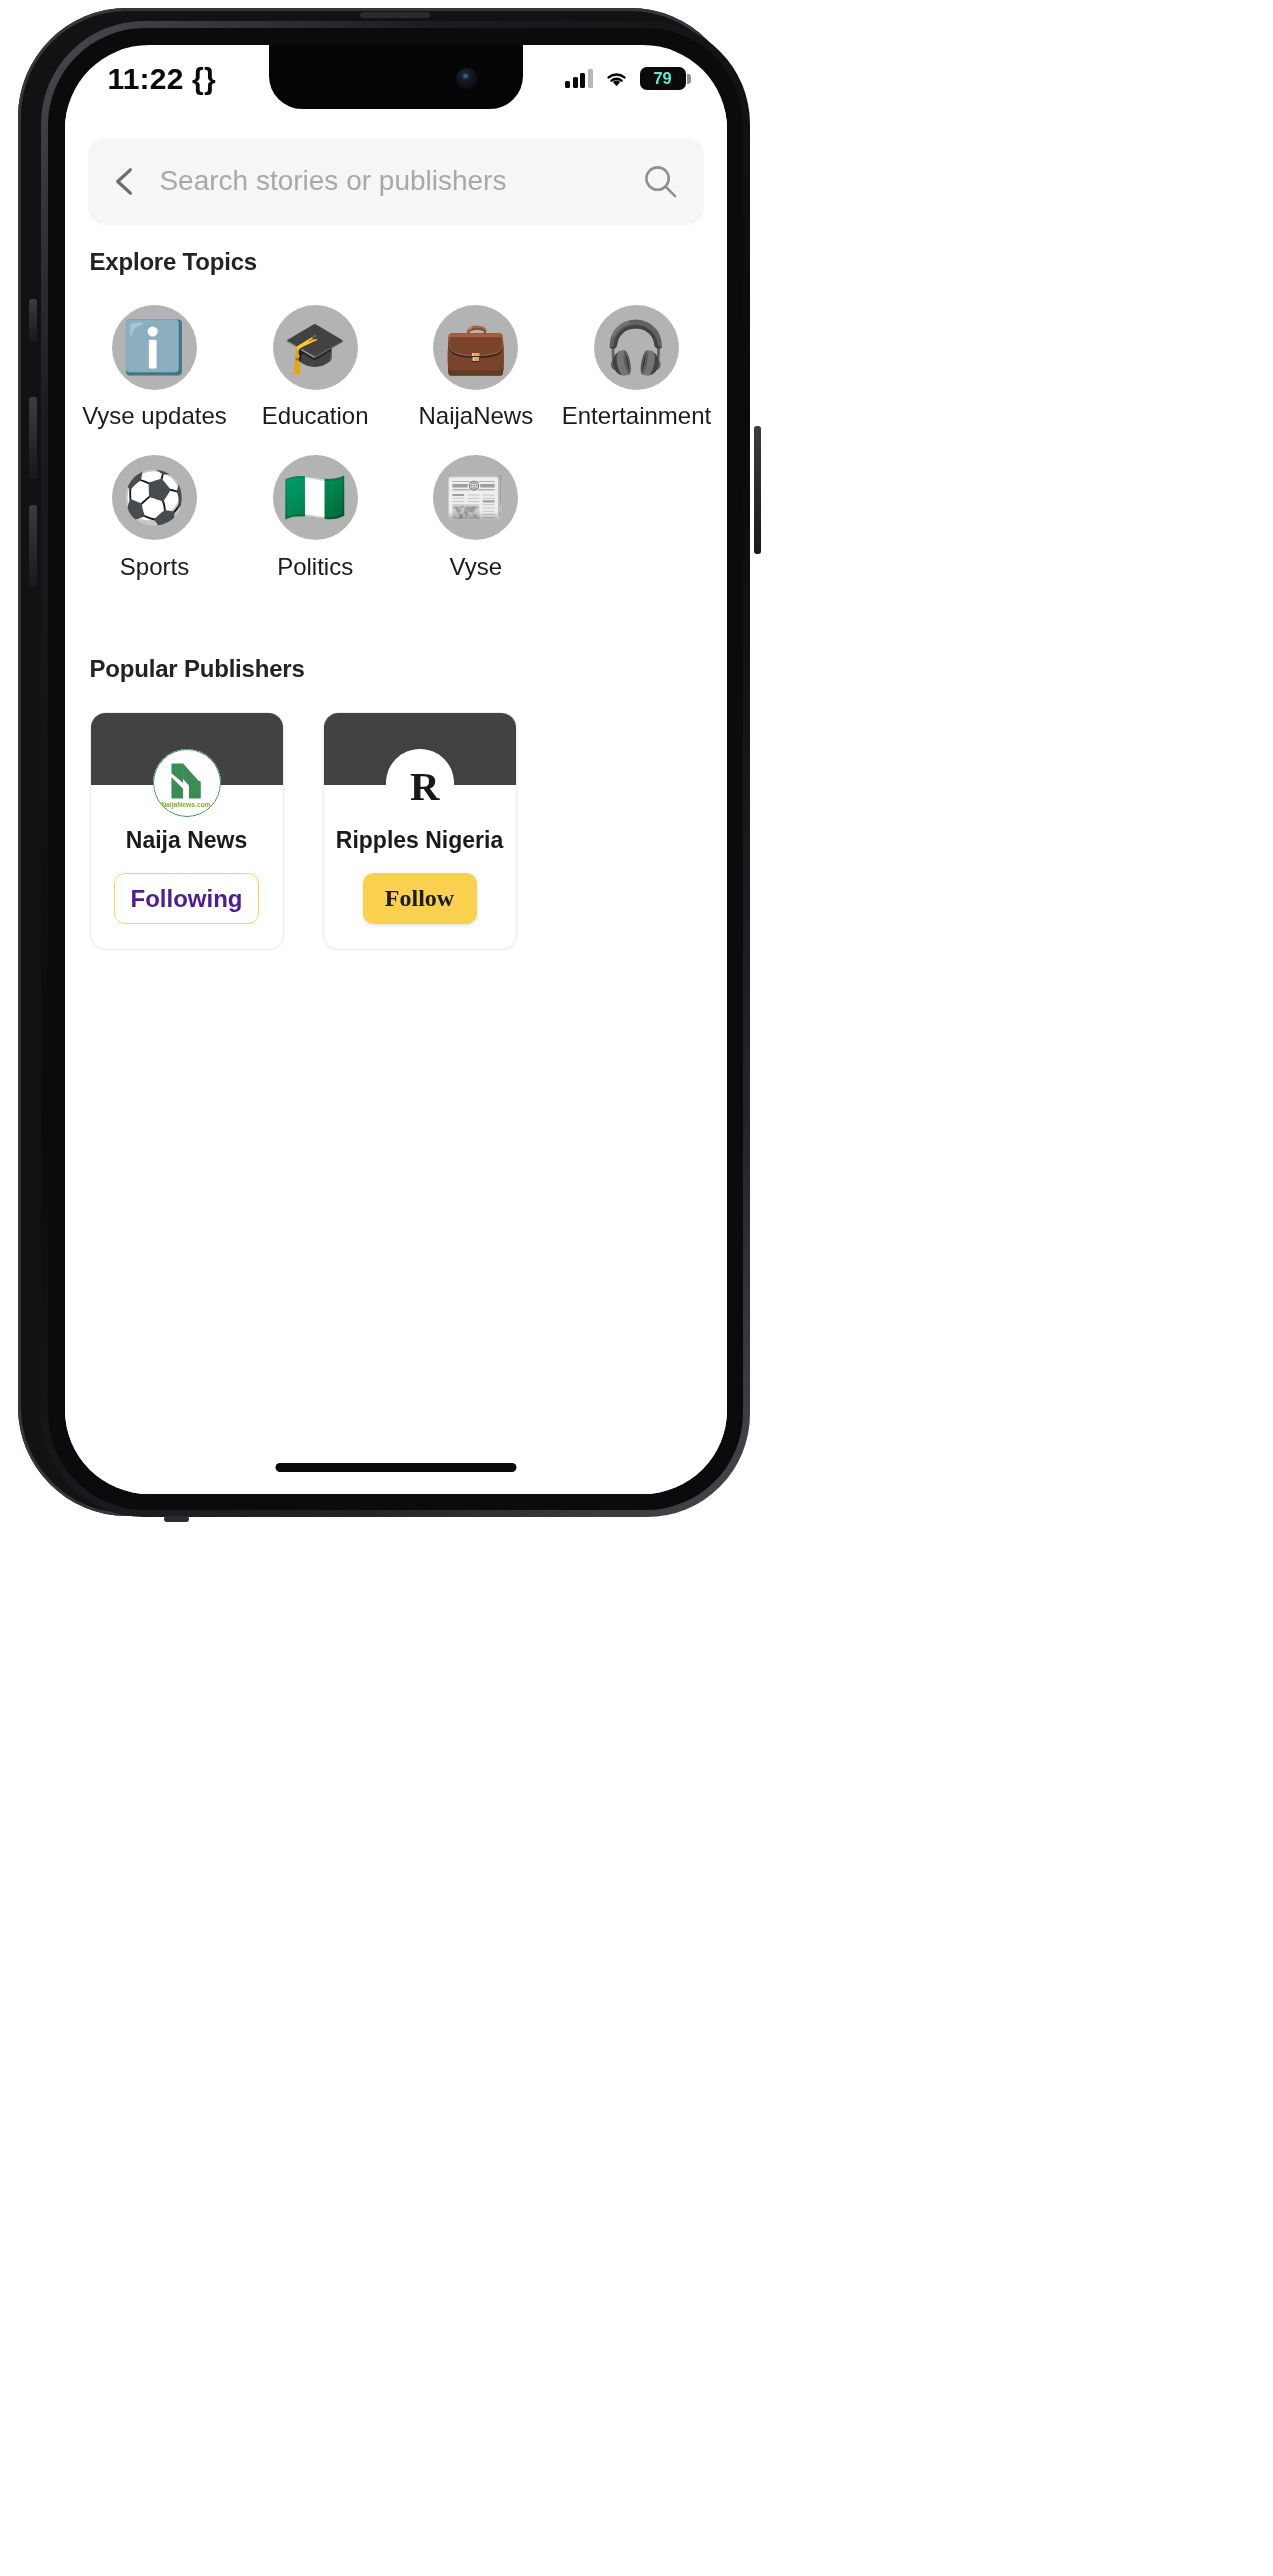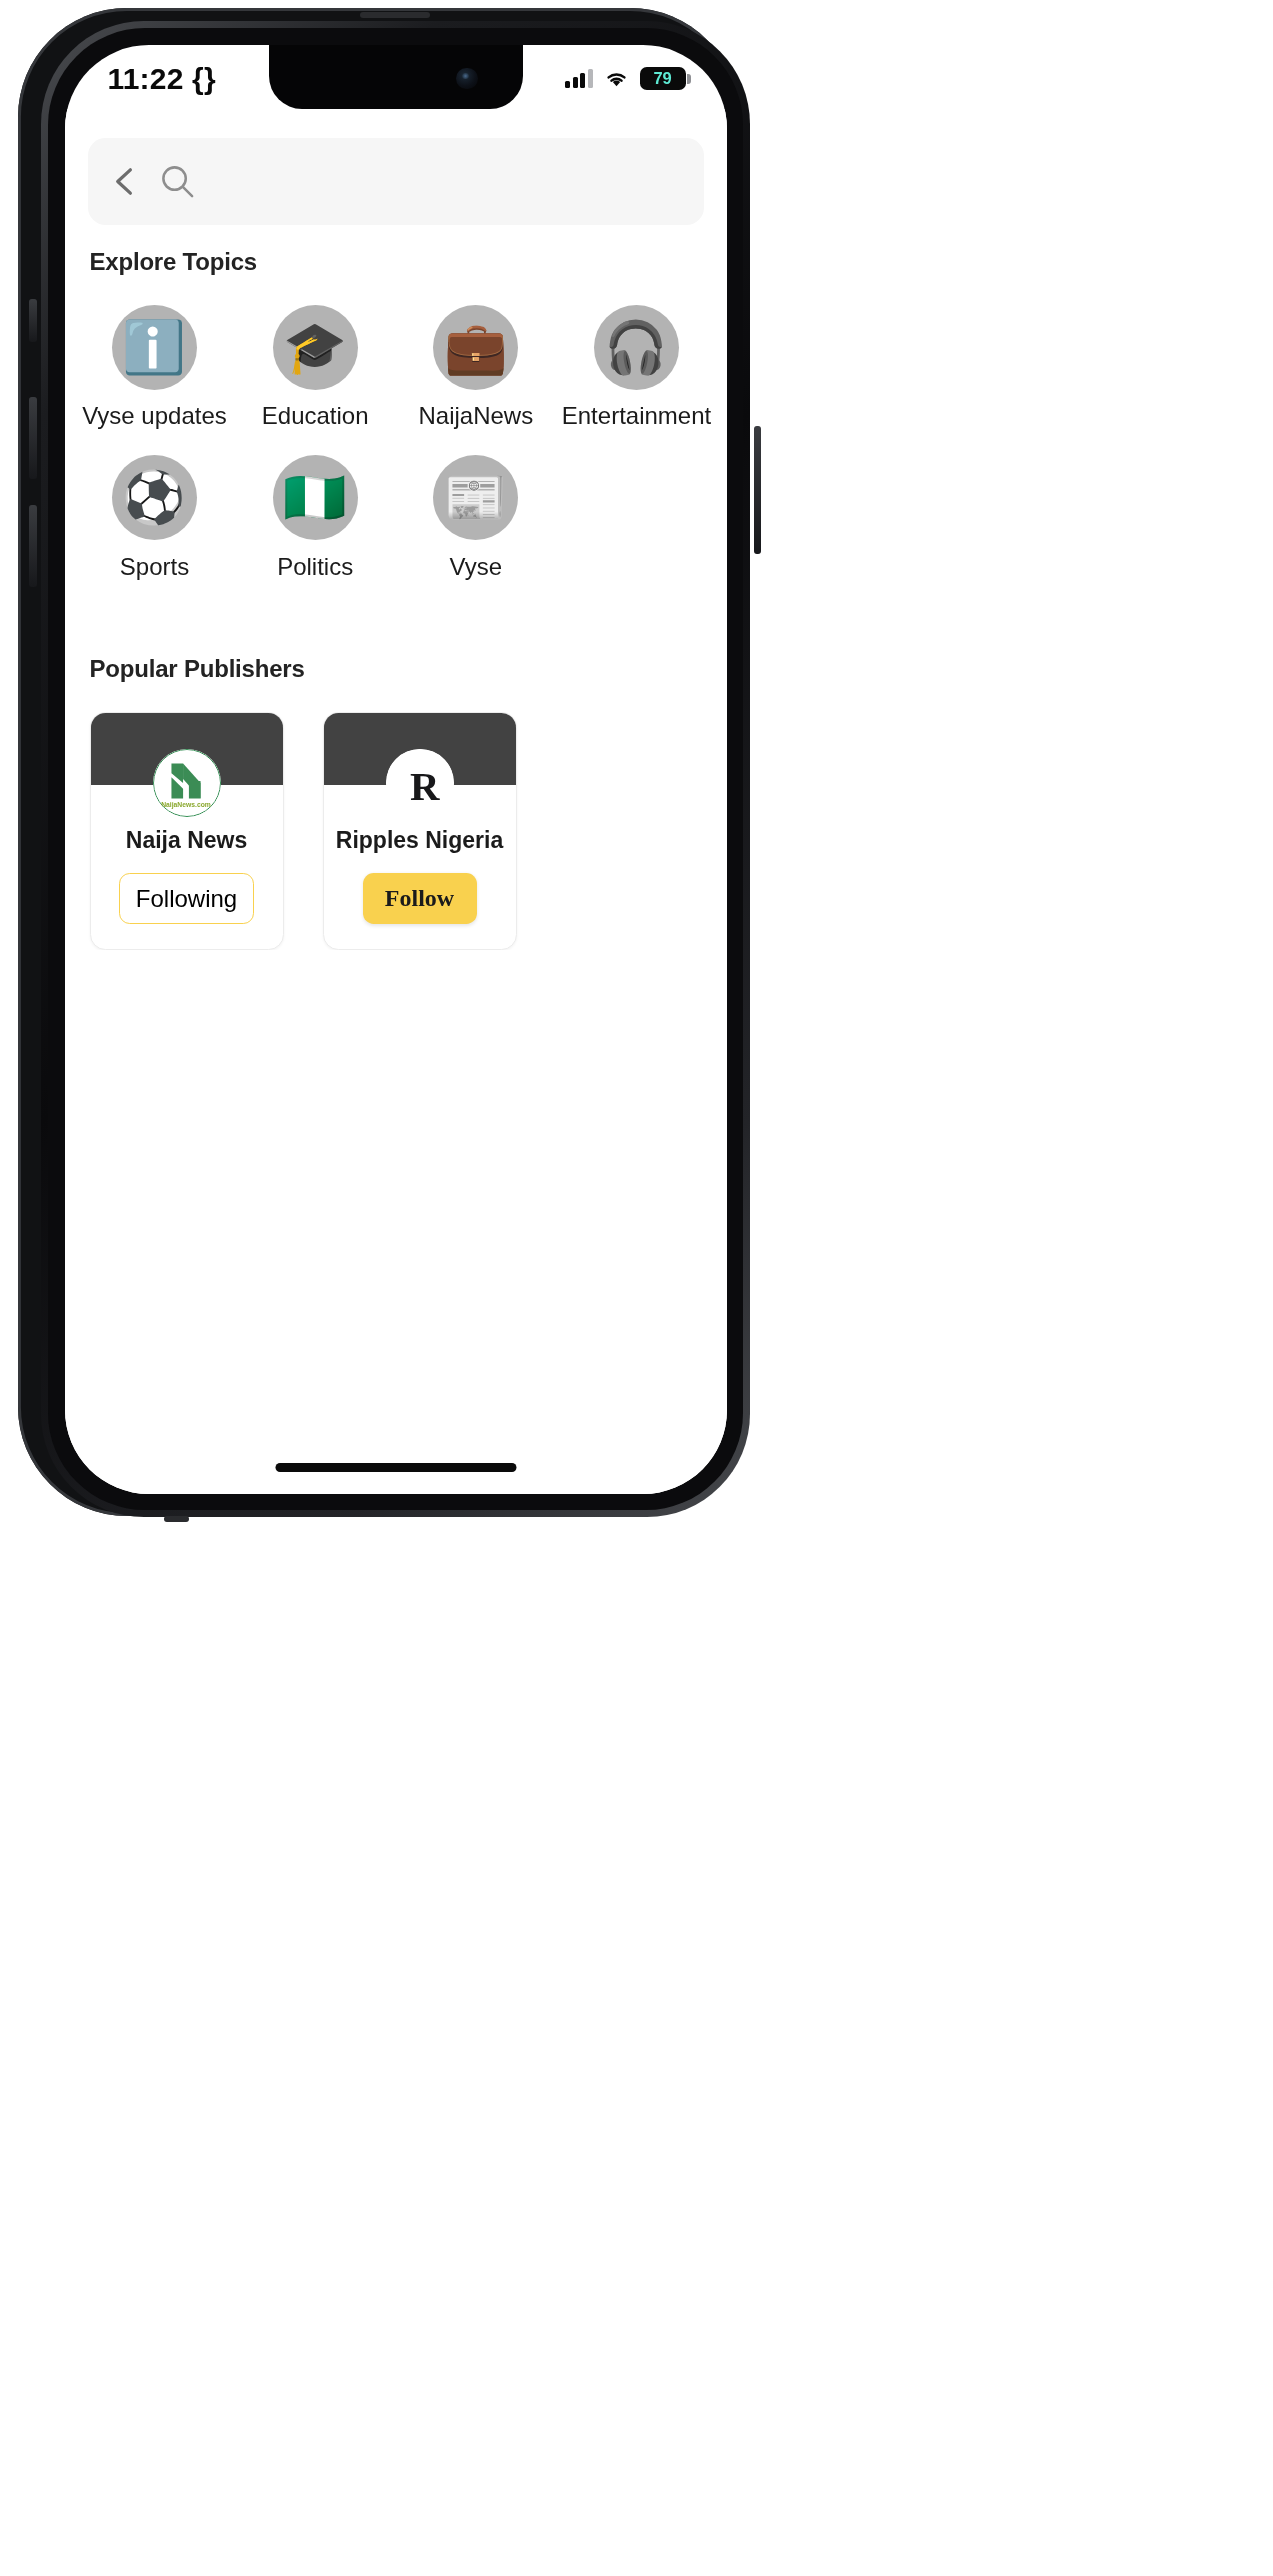--- a/index.html
+++ b/index.html
@@ -271,23 +271,23 @@
   }
   .follow-btn.filled {
     background: #F9D14E;
     color: #1b1b1b;
     border: none;
     box-shadow: 0 1.9px 3.9px rgba(0,0,0,.10);
     font-family: Liberation Serif, serif;
   }
   .follow-btn.outlined {
     background: #ffffff;
-    color: #000000;
+    color: #4c1d95;
     border: 1.9px solid #F9D14E;
-    font-weight: 400;
+    font-weight: 700;
   }
 
   
   .home-bar {
     position: absolute;
     left: 50%; transform: translateX(-50%);
     bottom: 21.4px;
     width: 241px; height: 9.7px;
     border-radius: 5.8px;
     background: #0a0a0a;
@@ -341,20 +341,21 @@
       </div>
 
       <div class="app">
 
         <div class="searchbar">
           <span class="back-chevron">
             <svg width="33" height="33" viewBox="0 0 34 34">
               <path d="M22 5 L9 17 L22 29" stroke="#6d6d6d" stroke-width="3.4" fill="none" stroke-linecap="round" stroke-linejoin="round"></path>
             </svg>
           </span>
+          <span class="search-input-txt">Search stories or publishers</span>
           <span class="search-ico">
             <svg width="37" height="37" viewBox="0 0 38 38">
               <circle cx="16" cy="16" r="11.5" stroke="#8e8e8e" stroke-width="2.6" fill="none"></circle>
               <line x1="24.5" y1="24.5" x2="34" y2="34" stroke="#8e8e8e" stroke-width="2.6" stroke-linecap="round"></line>
             </svg>
           </span>
         </div>
 
         <div class="section-title">Explore Topics</div>
 

